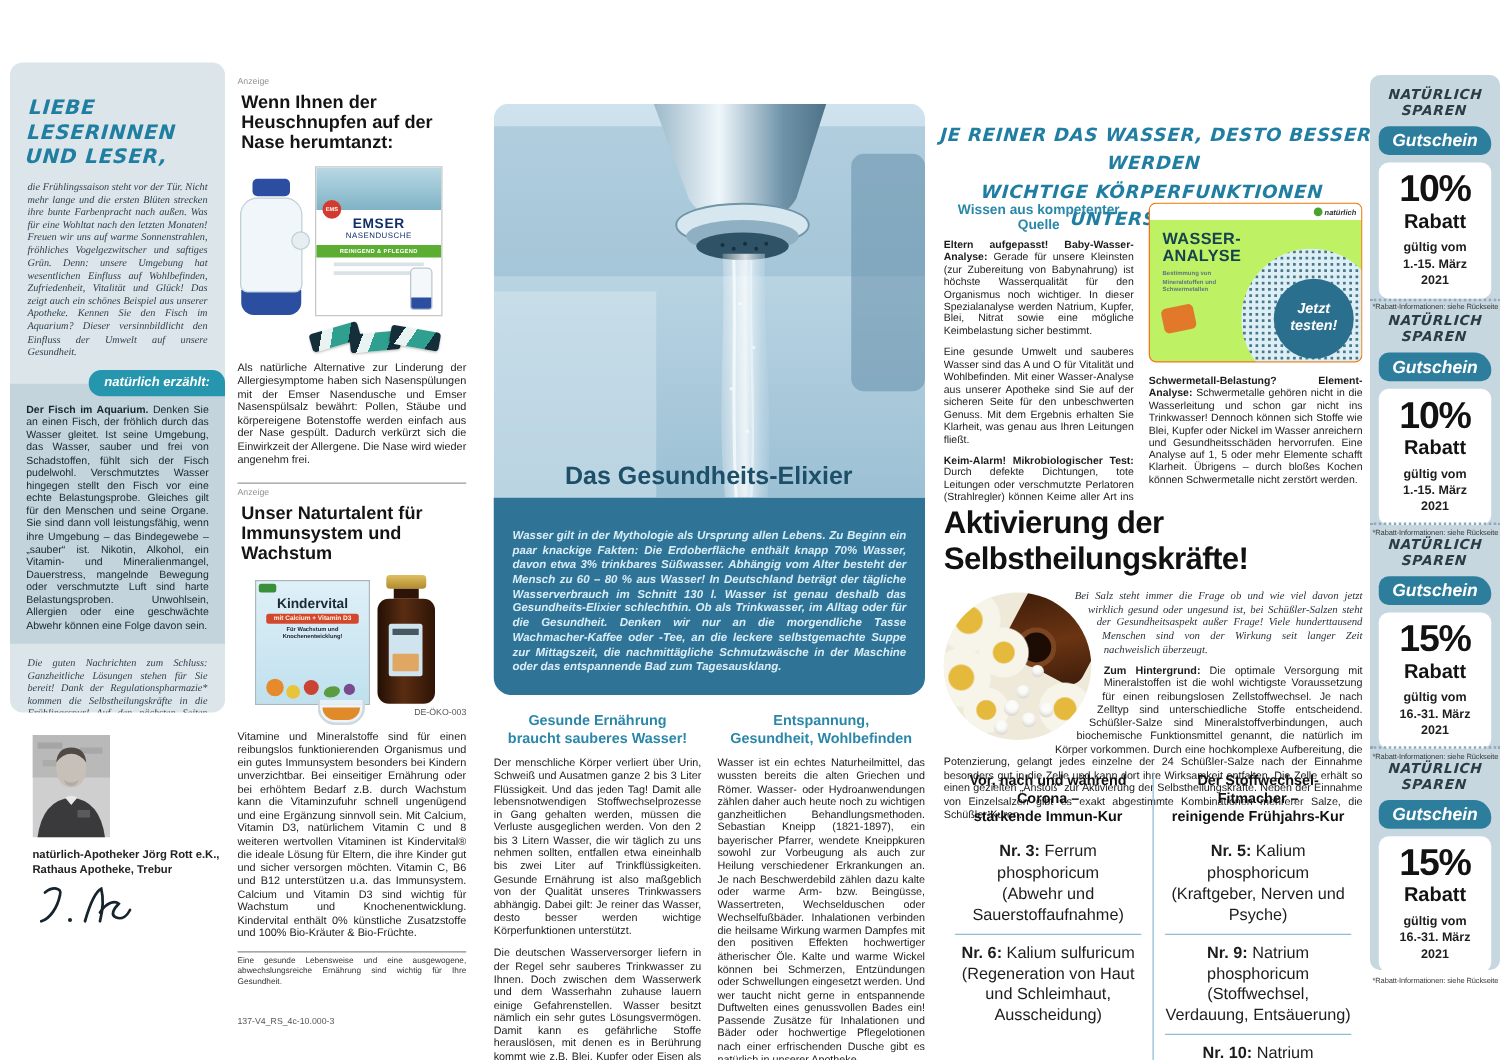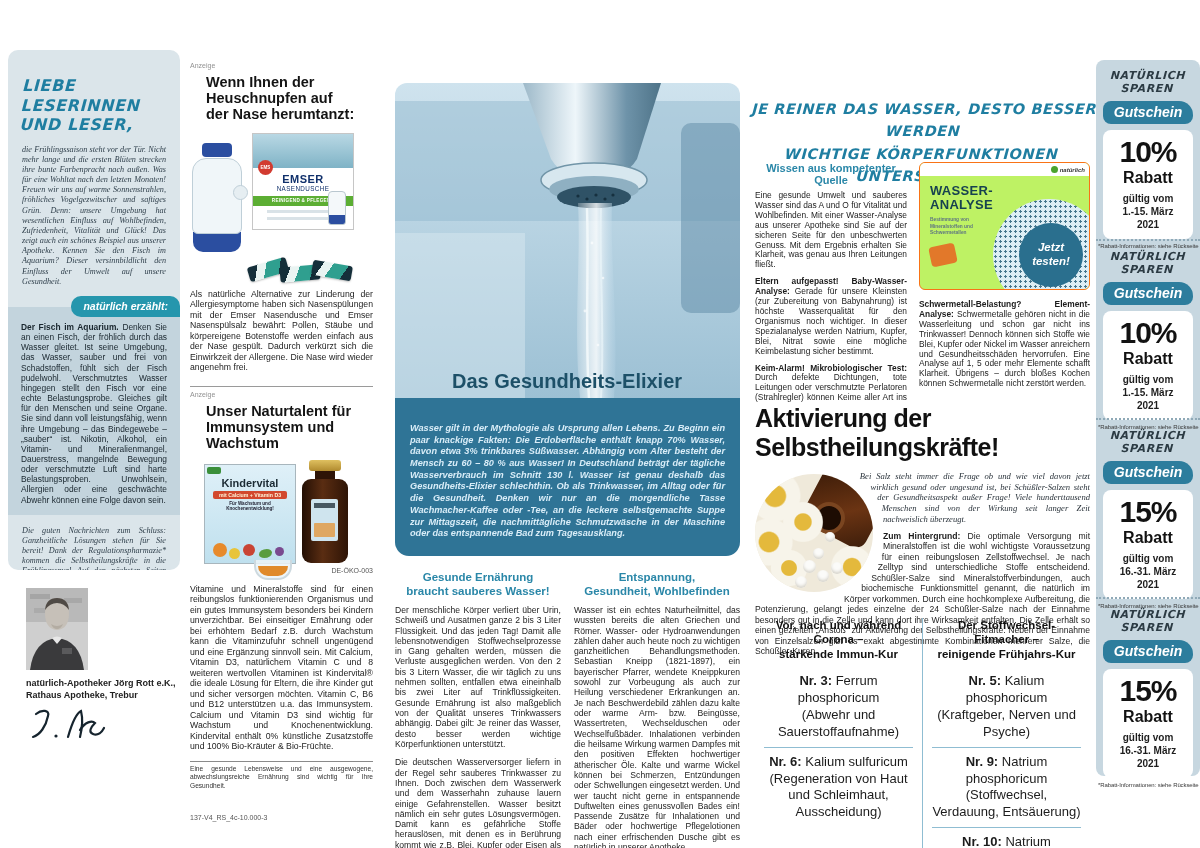--- a/index.html
+++ b/index.html
@@ -22,30 +22,30 @@
   .story p{font-size:8.4px;line-height:1.21;color:#18252d;text-align:justify;}
   .closing{margin-top:11px;}
   #author{position:absolute;left:26px;top:588px;width:152px;}
   .photo{display:block;width:62px;height:82px;}
   .author-name{font-size:9px;font-weight:bold;color:#222;margin-top:8px;line-height:1.3;}
   .sig{margin-top:5px;}
 
   
   #ads{position:absolute;left:190px;top:62px;width:183px;}
   .ad-label{font-size:7px;color:#929292;}
-  .ad-title{font-size:14.5px;line-height:1.12;color:#141414;margin:5px 16px 8px;font-weight:bold;}
+  .ad-title{font-size:14.5px;line-height:1.12;color:#141414;margin:5px 3px 8px;font-weight:bold;}
   .ad-body{font-size:8.7px;line-height:1.21;text-align:justify;margin-top:6px;}
   .ad-divider{border:none;border-top:1px solid #9a9a9a;margin:13px 0 4px;}
   .smallprint{font-size:6.6px;color:#333;border-top:1px solid #8a8a8a;margin-top:9px;
               padding-top:3px;line-height:1.3;text-align:justify;}
   .footer-code{font-size:7px;color:#555;margin-top:24px;}
 
   
   .emser-art{position:relative;height:152px;margin-top:2px;}
-  .em-box{position:absolute;left:62px;top:2px;width:102px;height:97px;background:#fff;
+  .em-box{position:absolute;left:62px;top:2px;width:102px;height:120px;background:#fff;
           border:1px solid #c6c6c6;box-sizing:border-box;overflow:hidden;text-align:center;}
   .em-top{height:34px;background:linear-gradient(180deg,#b9d8e4,#7fb3c6);position:relative;}
   .em-logo{position:absolute;left:5px;bottom:-7px;width:15px;height:15px;border-radius:50%;
            background:#d23b30;color:#fff;font-size:4.5px;font-weight:bold;line-height:15px;}
   .em-brand{font-size:11px;font-weight:bold;color:#10306b;letter-spacing:.5px;margin-top:5px;}
   .em-name{font-size:6.3px;color:#10306b;letter-spacing:.4px;}
   .em-band{margin-top:4px;height:10px;background:#5cae33;color:#fff;font-size:4.6px;
            font-weight:bold;line-height:10px;letter-spacing:.3px;}
   .em-line{height:3px;background:#d9e2e7;margin:4px 14px 0;}
   .em-minibottle{position:absolute;right:7px;bottom:4px;width:16px;height:32px;background:#f4f8fa;
@@ -341,22 +341,22 @@
 
   <div id="right">
     <div class="quote hand">
       <span>Je reiner das Wasser, desto besser werden</span><br>
       <span>wichtige Körperfunktionen unterstützt.</span>
     </div>
 
     <div class="analysis">
       <div class="an-left">
         <h3 class="an-head">Wissen aus kompetenter Quelle</h3>
+        <p class="an-p"><strong>Eltern aufgepasst! Baby-Wasser-Analyse:</strong> <span>Gerade für unsere Kleinsten (zur Zubereitung von Babynahrung) ist höchste Wasserqualität für den Organismus noch wichtiger. In dieser Spezialanalyse werden Natrium, Kupfer, Blei, Nitrat sowie eine mögliche Keimbelastung sicher bestimmt.</span></p>
         <p class="an-p">Eine gesunde Umwelt und sauberes Wasser sind das A und O für Vitalität und Wohlbefinden. Mit einer Wasser-Analyse aus unserer Apotheke sind Sie auf der sicheren Seite für den unbeschwerten Genuss. Mit dem Ergebnis erhalten Sie Klarheit, was genau aus Ihren Leitungen fließt.</p>
-        <p class="an-p"><strong>Eltern aufgepasst! Baby-Wasser-Analyse:</strong> <span>Gerade für unsere Kleinsten (zur Zubereitung von Babynahrung) ist höchste Wasserqualität für den Organismus noch wichtiger. In dieser Spezialanalyse werden Natrium, Kupfer, Blei, Nitrat sowie eine mögliche Keimbelastung sicher bestimmt.</span></p>
         <p class="an-p"><strong>Keim-Alarm! Mikrobiologischer Test:</strong> <span>Durch defekte Dichtungen, tote Leitungen oder verschmutzte Perlatoren (Strahlregler) können Keime aller Art ins Trinkwassersystem gelangen und mikrobiologische Verunreinigungen hervorrufen. Ein mikrobiologischer Test (Keimzahl, qualitativ und quantitativ, E.Coli, Coliforme, Enterokokken, Pseudomonas) gibt Ihnen Gewissheit.</span></p>
       </div>
       <div class="an-right">
         <div class="wa-box">
           <div class="wa-strip">
             <span class="wa-logo"><i></i><span>natürlich</span></span>
           </div>
           <div class="wa-title"><span>WASSER-</span><br><span>ANALYSE</span></div>
           <div class="wa-sub">Bestimmung von Mineralstoffen und Schwermetallen</div>
           <div class="wa-sphere"></div>

